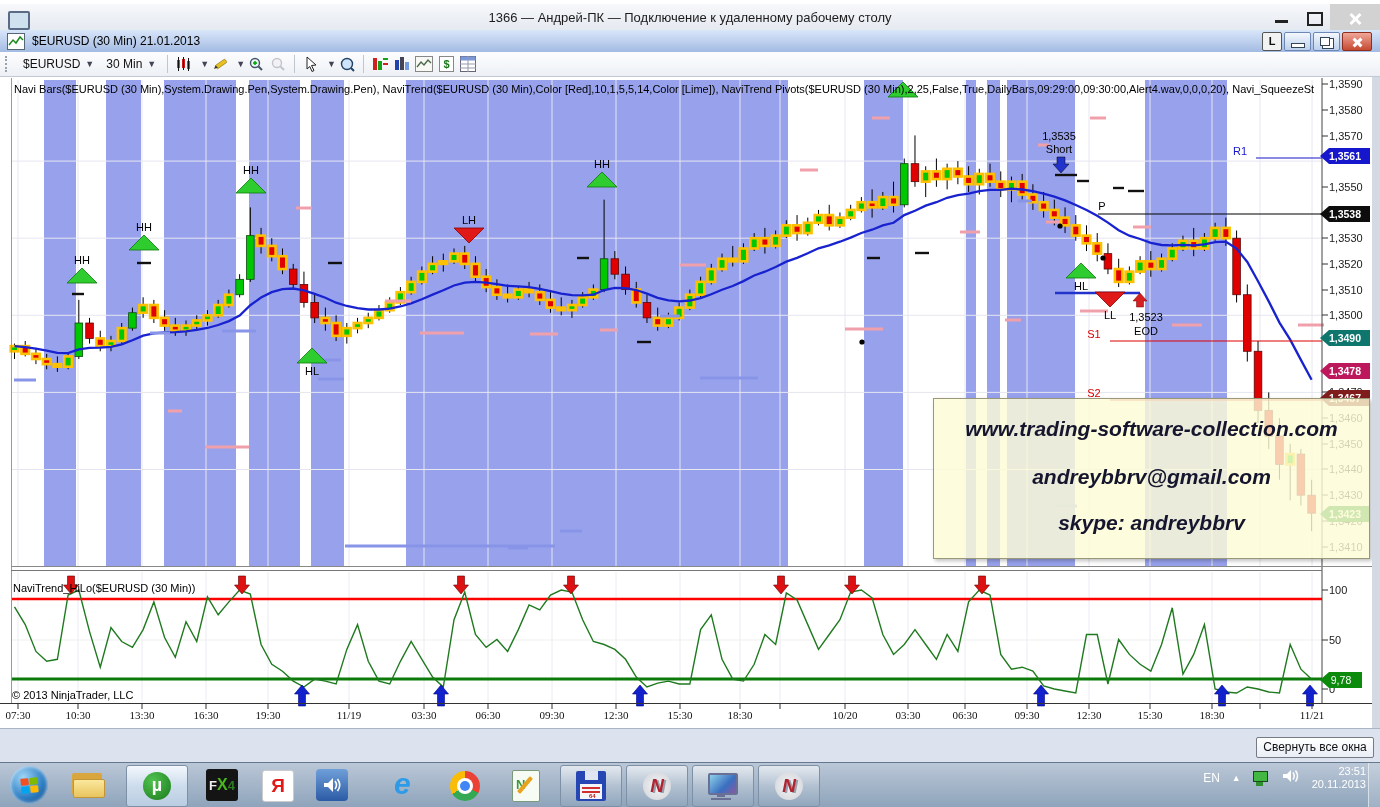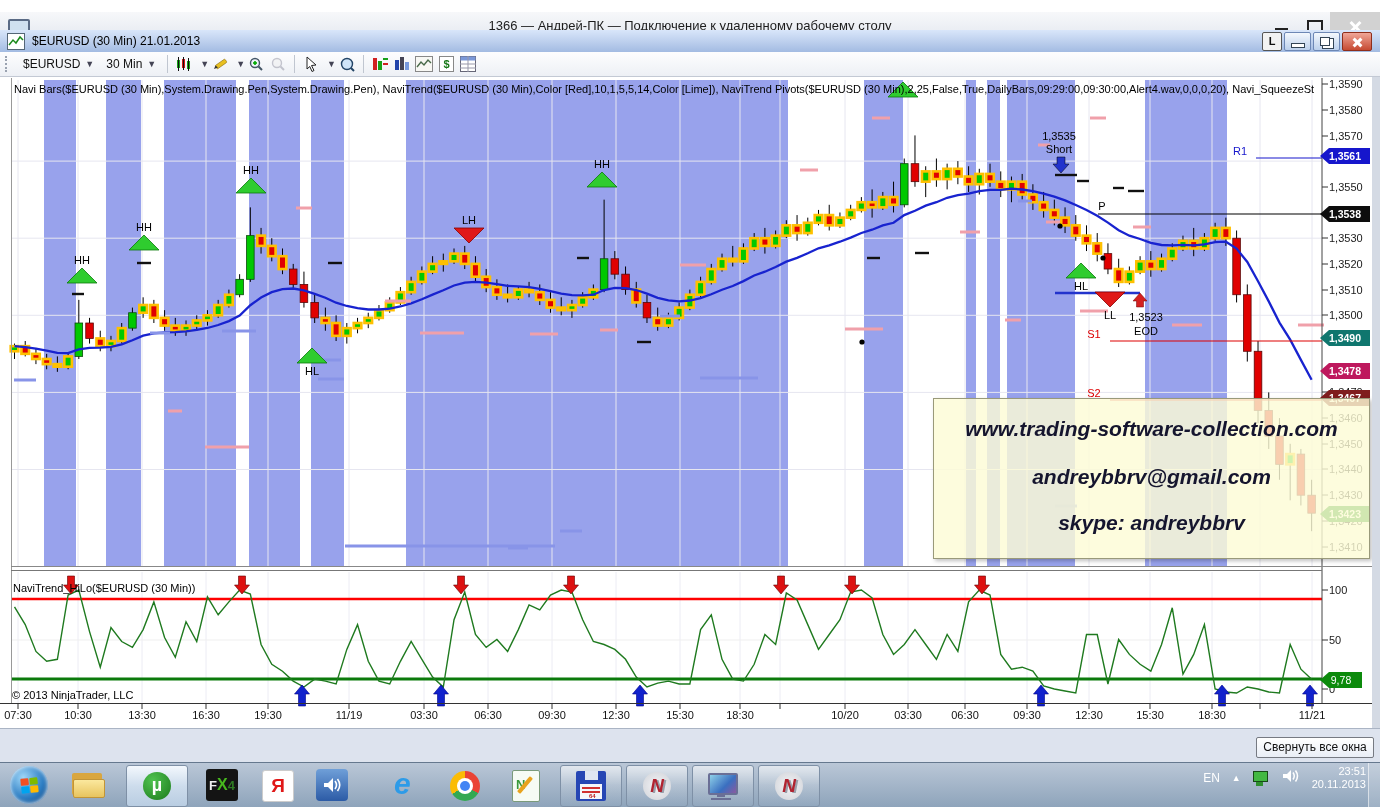--- a/index.html
+++ b/index.html
@@ -1,19 +1,19 @@
 <!DOCTYPE html>
 <html><head>
 <meta charset="utf-8">
 <style>
   html,body{margin:0;padding:0;background:#777;}
   #screen{position:relative;width:1380px;height:807px;overflow:hidden;
     font-family:"Liberation Sans",sans-serif;background:#fff;}
   
-  .rdp-titlebar{position:absolute;left:0;top:12px;width:1380px;height:30px;z-index:10;
+  .rdp-titlebar{position:absolute;left:0;top:4px;width:1380px;height:30px;z-index:10;
     background:linear-gradient(#f7f8fa,#e2e7ef);border-bottom:1px solid #bfc6d2;}
   .rdp-title{position:absolute;left:0;right:0;top:6px;text-align:center;font-size:13px;color:#1c1c1c;}
   .rdp-icon{position:absolute;left:8px;top:7px;width:18px;height:15px;border:2px solid #5a6b85;border-radius:2px;background:#cfe0ef;}
   .rdp-btns{position:absolute;right:0;top:0;height:30px;display:flex;}
   .rdp-btn{width:32px;height:30px;position:relative;cursor:pointer;}
   .rdp-close{background:#d2d2d2;width:50px;}
   .g-min{position:absolute;left:9px;top:16px;width:13px;height:3px;background:#222;}
   .g-max{position:absolute;left:9px;top:8px;width:12px;height:10px;border:2px solid #222;}
   .g-x{position:absolute;left:50%;top:50%;width:14px;height:14px;transform:translate(-50%,-50%);}
   .g-x:before,.g-x:after{content:"";position:absolute;left:6px;top:0;width:3px;height:14px;background:#fff;}
@@ -46,21 +46,21 @@
   .chart-bg{position:absolute;left:0;top:76px;width:1380px;height:654px;background:#fff;z-index:1;}
   #chart-svg{position:absolute;left:0;top:0;width:1380px;height:807px;z-index:3;pointer-events:none;}
   .indicator-header{position:absolute;left:14px;top:83px;width:1300px;z-index:4;font-size:11px;color:#000;
     white-space:nowrap;overflow:hidden;}
   .panel-label{position:absolute;left:13px;top:582px;z-index:4;font-size:11px;color:#000;}
   .copyright{position:absolute;left:12px;top:689px;z-index:4;font-size:11px;color:#000;}
   .ptick{position:absolute;left:1329px;font-size:11px;color:#1a1a1a;z-index:4;}
   .pmarker{position:absolute;left:1320px;width:50px;height:16px;z-index:6;color:#fff;font-size:10.5px;
     font-weight:bold;text-align:center;line-height:16px;
     clip-path:polygon(9px 0,100% 0,100% 100%,9px 100%,0 50%);}
-  .t-label{position:absolute;top:709px;transform:translateX(-50%);font-size:11px;color:#111;z-index:4;white-space:nowrap;}
+  .t-label{position:absolute;top:709px;transform:translateX(-50%);font-size:11px;color:#111;z-index:4;white-space:nowrap;font-family:Liberation Serif, serif;}
   .watermark{position:absolute;left:933px;top:398px;width:435px;height:159px;z-index:8;
     background:rgba(253,251,214,0.82);border:1px solid #99997a;box-shadow:2px 2px 4px rgba(0,0,0,0.25);}
   .wm-line{position:absolute;left:0;width:100%;text-align:center;font-family:"Liberation Sans",sans-serif;
     font-weight:bold;font-style:italic;color:#15152e;font-size:21px;}
   
   .desktop-strip{position:absolute;left:0;top:728px;width:1380px;height:34px;z-index:5;
     background:#dde3ee;border-top:1px solid #aab4c4;}
   .tooltip{position:absolute;left:1256px;top:737px;width:116px;height:19px;z-index:20;
     background:linear-gradient(#ffffff,#e9eef6);border:1px solid #767a82;border-radius:2px;
     font-size:12px;color:#111;text-align:center;line-height:19px;}

